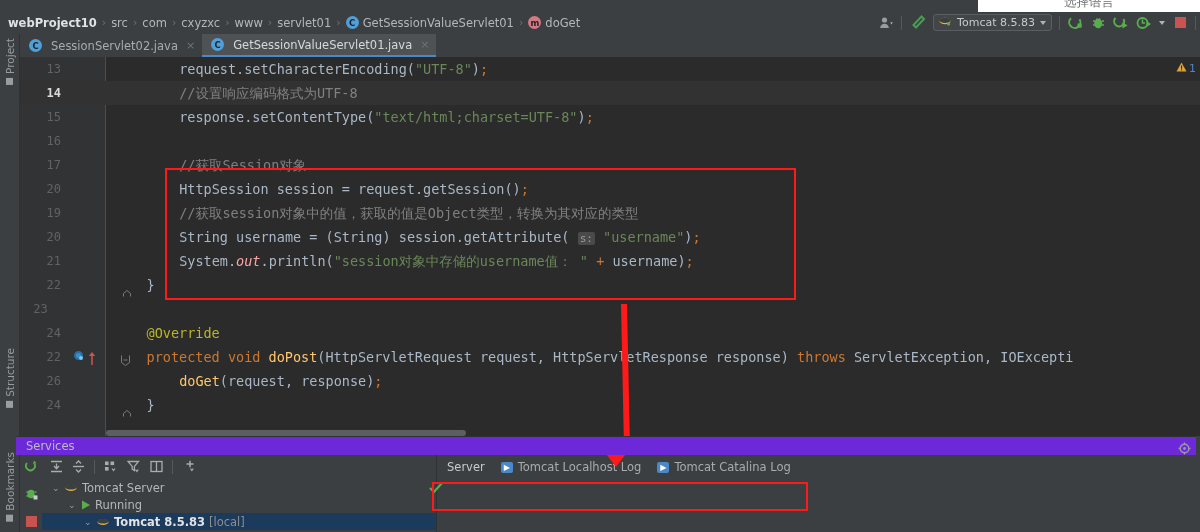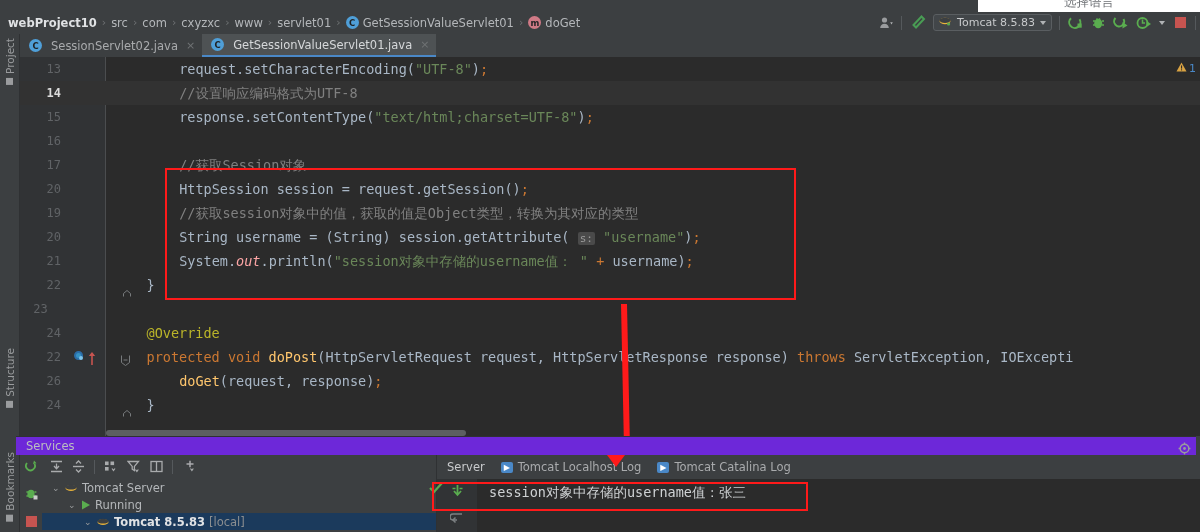--- a/index.html
+++ b/index.html
@@ -549,37 +549,20 @@
           <div class="log-tab">
             <span class="logico">▶</span>
             <span>Tomcat Localhost Log</span>
           </div>
           <div class="log-tab">
             <span class="logico">▶</span>
             <span>Tomcat Catalina Log</span>
           </div>
         </div>
 
-      <div class="console">
-        <div class="console-gut">
-          <span>
-            <svg width="15" height="14" viewBox="0 0 15 14">
-              <path d="M7.5 1 v9 M4 7 L7.5 11 L11 7" stroke="#5aad4f" stroke-width="1.8" fill="none"></path>
-              <path d="M2.5 4.5 h3 M9.5 4.5 h3" stroke="#5aad4f" stroke-width="1.6"></path>
-            </svg>
-          </span>
-          <span>
-            <svg width="15" height="13" viewBox="0 0 15 13">
-              <path d="M12 2 H3 a3 3 0 0 0 0 6 H7" stroke="#7c8082" stroke-width="1.5" fill="none"></path>
-              <path d="M5.5 5.5 L3 8 L5.5 10.5" stroke="#7c8082" stroke-width="1.5" fill="none"></path>
-            </svg>
-          </span>
-        </div>
-        <div class="console-out">session对象中存储的username值：张三</div>
-      </div>
 
       <svg style="position:absolute;left:-8px;top:27px;" width="14" height="12" viewBox="0 0 14 12">
         <path d="M1 6 L5 10 L13 1" stroke="#5aad4f" stroke-width="2.2" fill="none"></path>
       </svg>
     </div>
   </div>
 
   <div class="redbox" style="left:432px; top:482px; width:376px; height:29px;"></div>
 
   <svg class="redarrow" style="left:603px; top:455px; width:26px; height:14px;">

